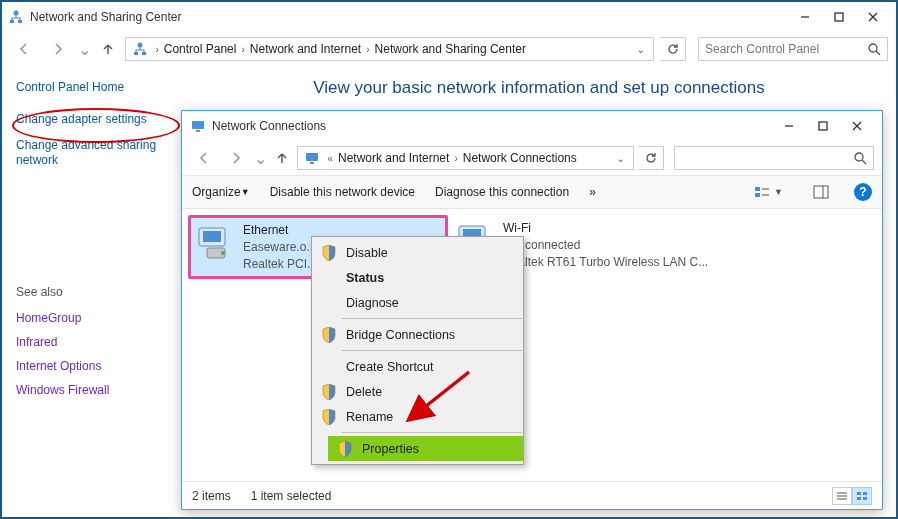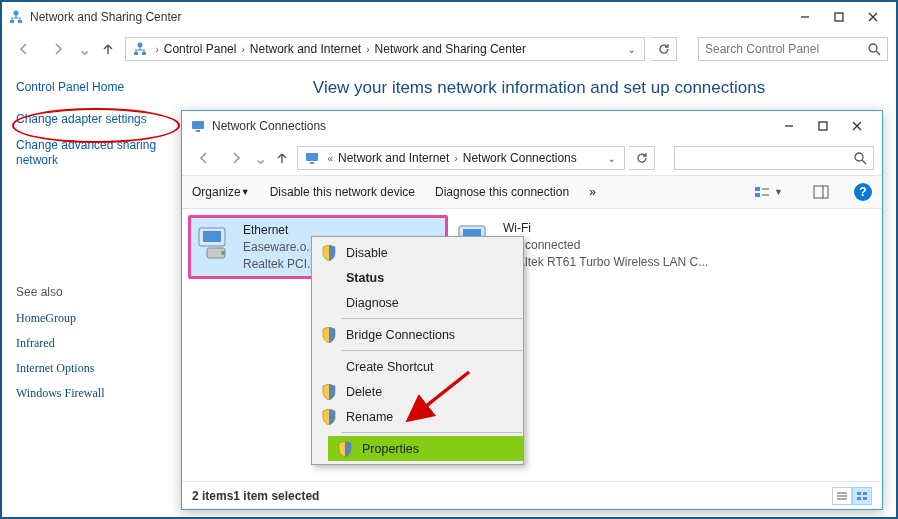--- a/index.html
+++ b/index.html
@@ -13,29 +13,29 @@
     .caption-btn { width: 34px; height: 22px; display: flex; align-items: center; justify-content: center; cursor: pointer; color: #555; }
     
     .addr-bar { height: 34px; display: flex; align-items: center; padding: 0 8px; gap: 6px; }
     .nav-arrow { width: 28px; height: 28px; display: flex; align-items: center; justify-content: center; color: #999; border-radius: 3px; }
     .up-arrow { width: 22px; height: 22px; display:flex;align-items:center;justify-content:center;color:#555; }
     .addr-icon { width: 20px; height: 20px; display:flex;align-items:center;justify-content:center; }
     .breadcrumb { flex:1; display:flex; align-items:center; font-size:12px; color:#222; border:1px solid #ccc; height:24px; padding:0 4px; }
     .breadcrumb .chev { color:#555; padding:0 5px; font-size:10px; }
     .breadcrumb .dropdown-chev { color:#555; padding: 0 4px; font-size:10px; }
     .refresh-btn { width: 26px; height:24px; display:flex;align-items:center;justify-content:center; border:1px solid #ccc; border-left:none;}
-    .search-box { width: 190px; height:24px; border:1px solid #ccc; display:flex; align-items:center; padding:0 6px; font-size:12px; color:#777; margin-left:15px;}
+    .search-box { width: 190px; height:24px; border:1px solid #ccc; display:flex; align-items:center; padding:0 6px; font-size:12px; color:#777; margin-left:6px;}
     .search-box .mag { margin-left:auto; color:#555;}
     
     .outer-body { display:flex; height: calc(100% - 64px); }
     .left-panel { width: 180px; padding: 14px 10px 10px 14px; font-size:12px; }
     .left-panel .home-link { color:#0b5aa7; margin-bottom:18px; }
     .left-panel .side-link { color:#0b5aa7; margin-bottom:10px; display:block; line-height:1.3;}
     .left-panel .see-also-hdr { color:#555; margin-top: 116px; margin-bottom:12px; }
-    .left-panel .see-also-link { color:#0c4a6e; margin-bottom:10px; display:block;font-family:Liberation Serif, serif;}
+    .left-panel .see-also-link { color:#6d28d9; margin-bottom:10px; display:block;}
     
     .ellipse-annot { position:absolute; left:10px; top:106px; width:168px; height:35px; border:2px solid #d20000; border-radius:50%; pointer-events:none; }
     
     .main-area { flex:1; padding: 12px 20px; position:relative;}
     .main-heading { color:#1a4a8a; font-size:17px; font-weight:400; text-align:center; margin-bottom:10px;}
     
     
     .inner-window { position:absolute; left:179px; top:108px; width:702px; height:400px; border:1px solid #459fd3; background:#fff; box-shadow: 0 3px 12px rgba(0,0,0,0.25); }
     .inner-titlebar { height:30px; display:flex; align-items:center; padding:0 8px; font-size:12px; }
     .inner-titlebar .icon-nc { width:16px; height:16px; margin-right:6px;}
@@ -52,21 +52,21 @@
     .help-icon { width:18px;height:18px; border-radius:50%; background:#0b78d7; color:#fff; display:flex;align-items:center;justify-content:center; font-size:12px; font-weight:bold;}
     
     .content-area { height: calc(100% - 30px - 34px - 34px - 28px); padding: 8px 8px; position:relative;}
     .adapter { display:flex; align-items:flex-start; width:260px; padding:4px; gap:6px; border:1px solid transparent; border-radius:2px; position:absolute;}
     .adapter.selected { background:#cce8ff; border:3px solid #ec4899;}
     .adapter .adp-icon { width:42px; height:40px; display:flex;align-items:center;justify-content:center; flex-shrink:0;}
     .adapter .adp-text { font-size:12px; line-height:1.4; overflow:hidden;}
     .adapter .adp-name { color:#222; }
     .adapter .adp-line { color:#555; white-space:nowrap; overflow:hidden; text-overflow:ellipsis; max-width:140px;}
     
-    .statusbar { position:absolute; bottom:0; left:0; right:0; height:28px; border-top:1px solid #e5e5e5; display:flex; align-items:center; padding:0 10px; font-size:12px; color:#333; font-weight:bold;}
+    .statusbar { position:absolute; bottom:0; left:0; right:0; height:28px; border-top:1px solid #e5e5e5; display:flex; align-items:center; padding:0 10px; font-size:12px; color:#333; gap:20px;}
     .statusbar .sb-right { margin-left:auto; display:flex; gap:0;}
     .sb-view-btn { width:20px; height:18px; border:1px solid #ccc; display:flex;align-items:center;justify-content:center; font-size:10px;}
     .sb-view-btn.active { background:#cce8ff; border-color:#99d1ff;}
     
     
     .context-menu { position:absolute; left:309px; top:234px; width:213px; background:#f0f0f0; border:1px solid #a0a0a0; box-shadow: 3px 3px 6px rgba(0,0,0,0.25); padding: 3px 0; font-size:12.5px; z-index: 100;}
     .cm-item { height:25px; display:flex; align-items:center; padding: 0 10px 0 8px; color:#222; cursor:pointer; gap:8px;}
     .cm-item:hover, .cm-item.hover { background: #84cc16; margin-left: 16px; }
     .cm-item .cm-icon { width:18px; height:18px; display:flex;align-items:center;justify-content:center; flex-shrink:0;}
     .cm-item .cm-label { flex:1;}
@@ -165,21 +165,21 @@
     <div class="home-link">Control Panel Home</div>
     <a class="side-link">Change adapter settings</a>
     <a class="side-link">Change advanced sharing network</a>
     <div class="see-also-hdr">See also</div>
     <a class="see-also-link">HomeGroup</a>
     <a class="see-also-link">Infrared</a>
     <a class="see-also-link">Internet Options</a>
     <a class="see-also-link">Windows Firewall</a>
   </div>
   <div class="main-area">
-    <div class="main-heading">View your items network information and set up connections</div>
+    <div class="main-heading">View your basic network information and set up connections</div>
   </div>
 </div>
 
 <div class="ellipse-annot"></div>
 
 <div class="inner-window">
   <div class="inner-titlebar">
     <span class="icon-nc">
         <svg width="16" height="16" viewBox="0 0 16 16">
           <rect x="2" y="3" width="12" height="8" rx="1" fill="#4a90d9"></rect>

